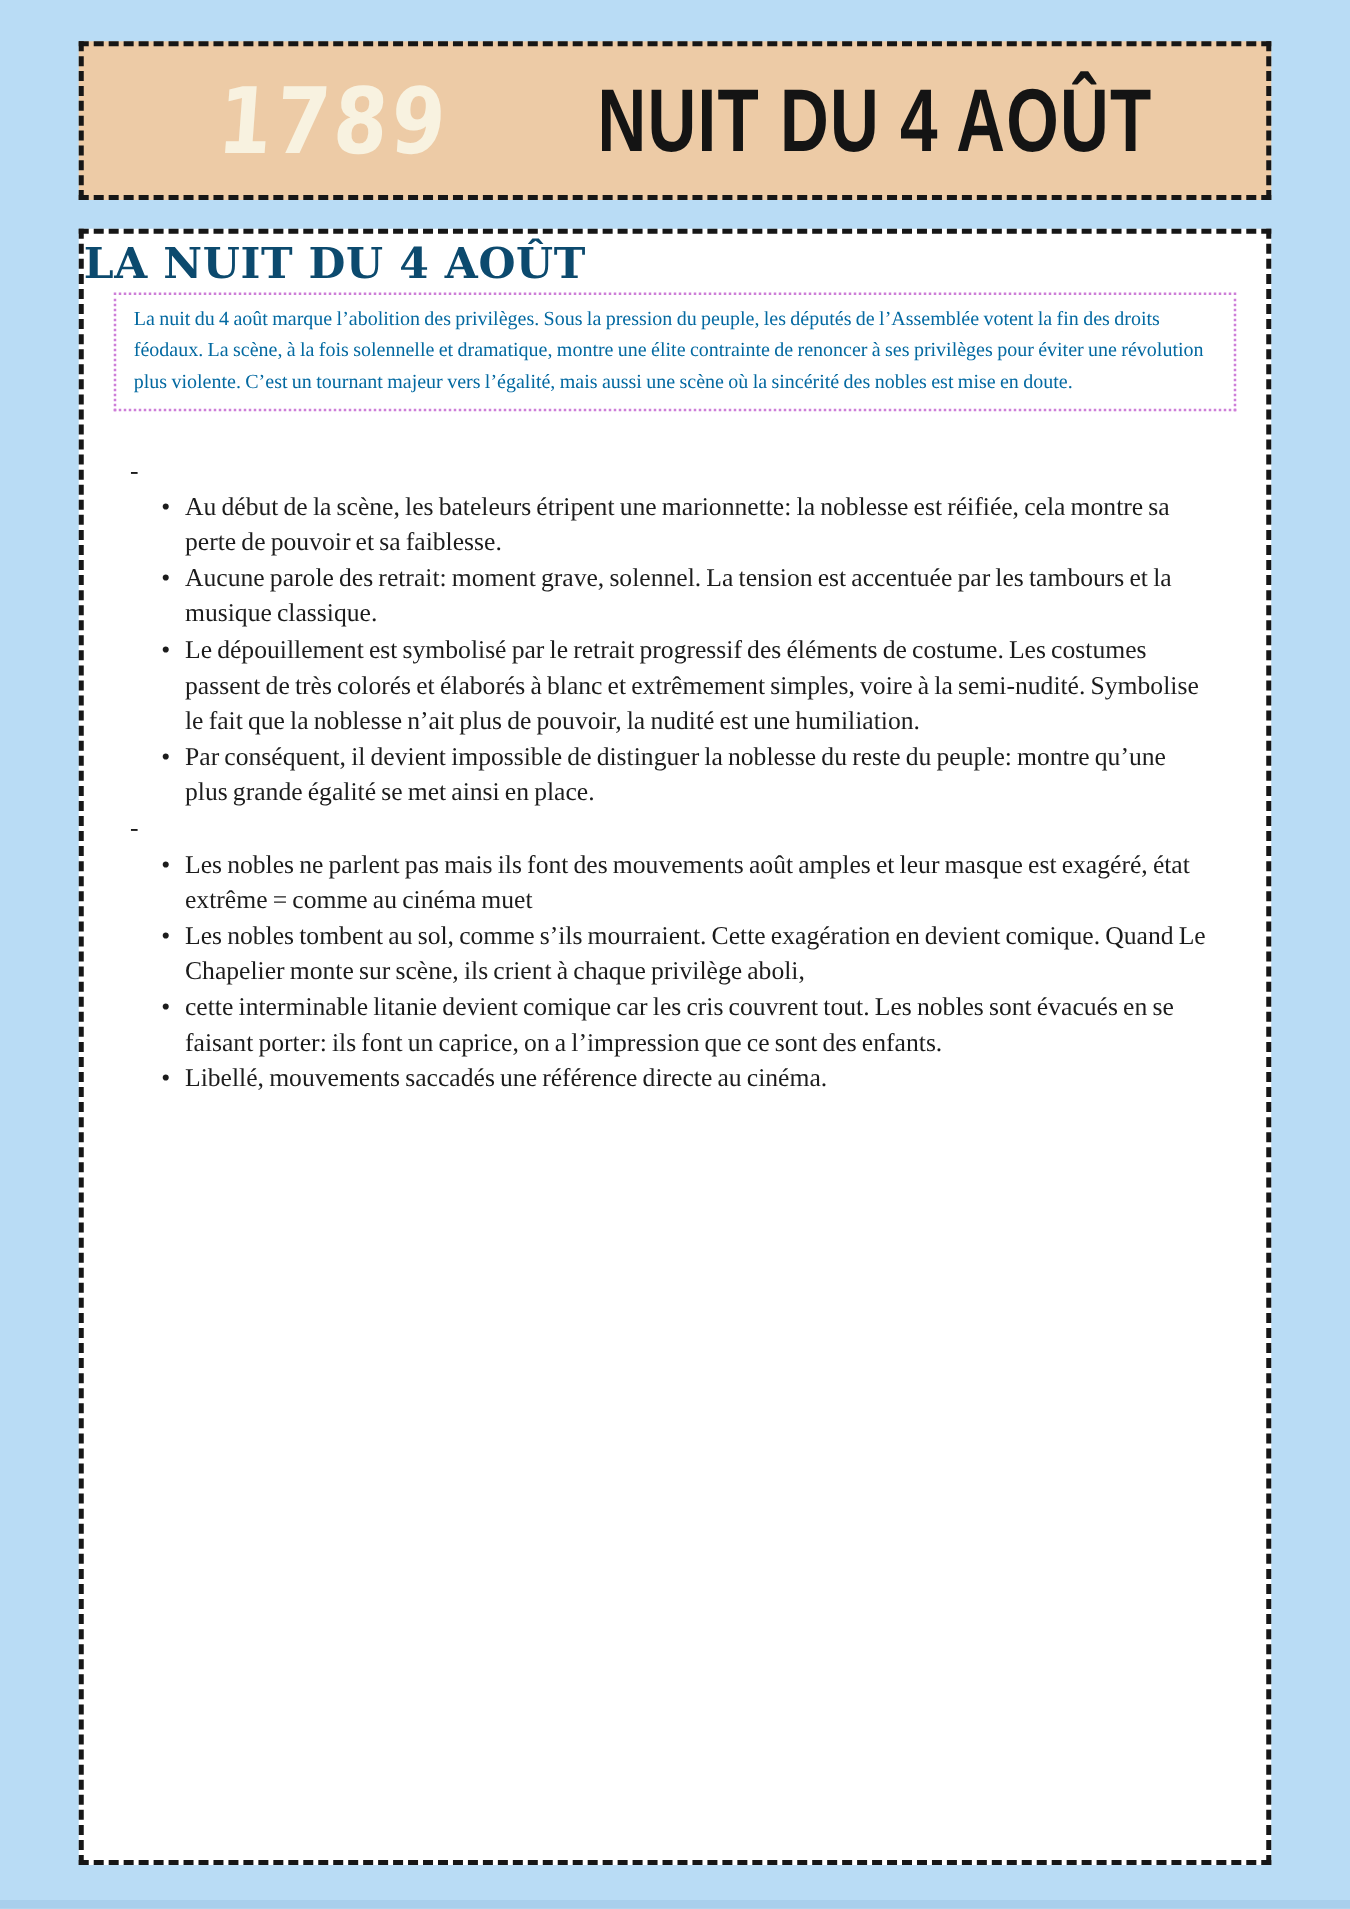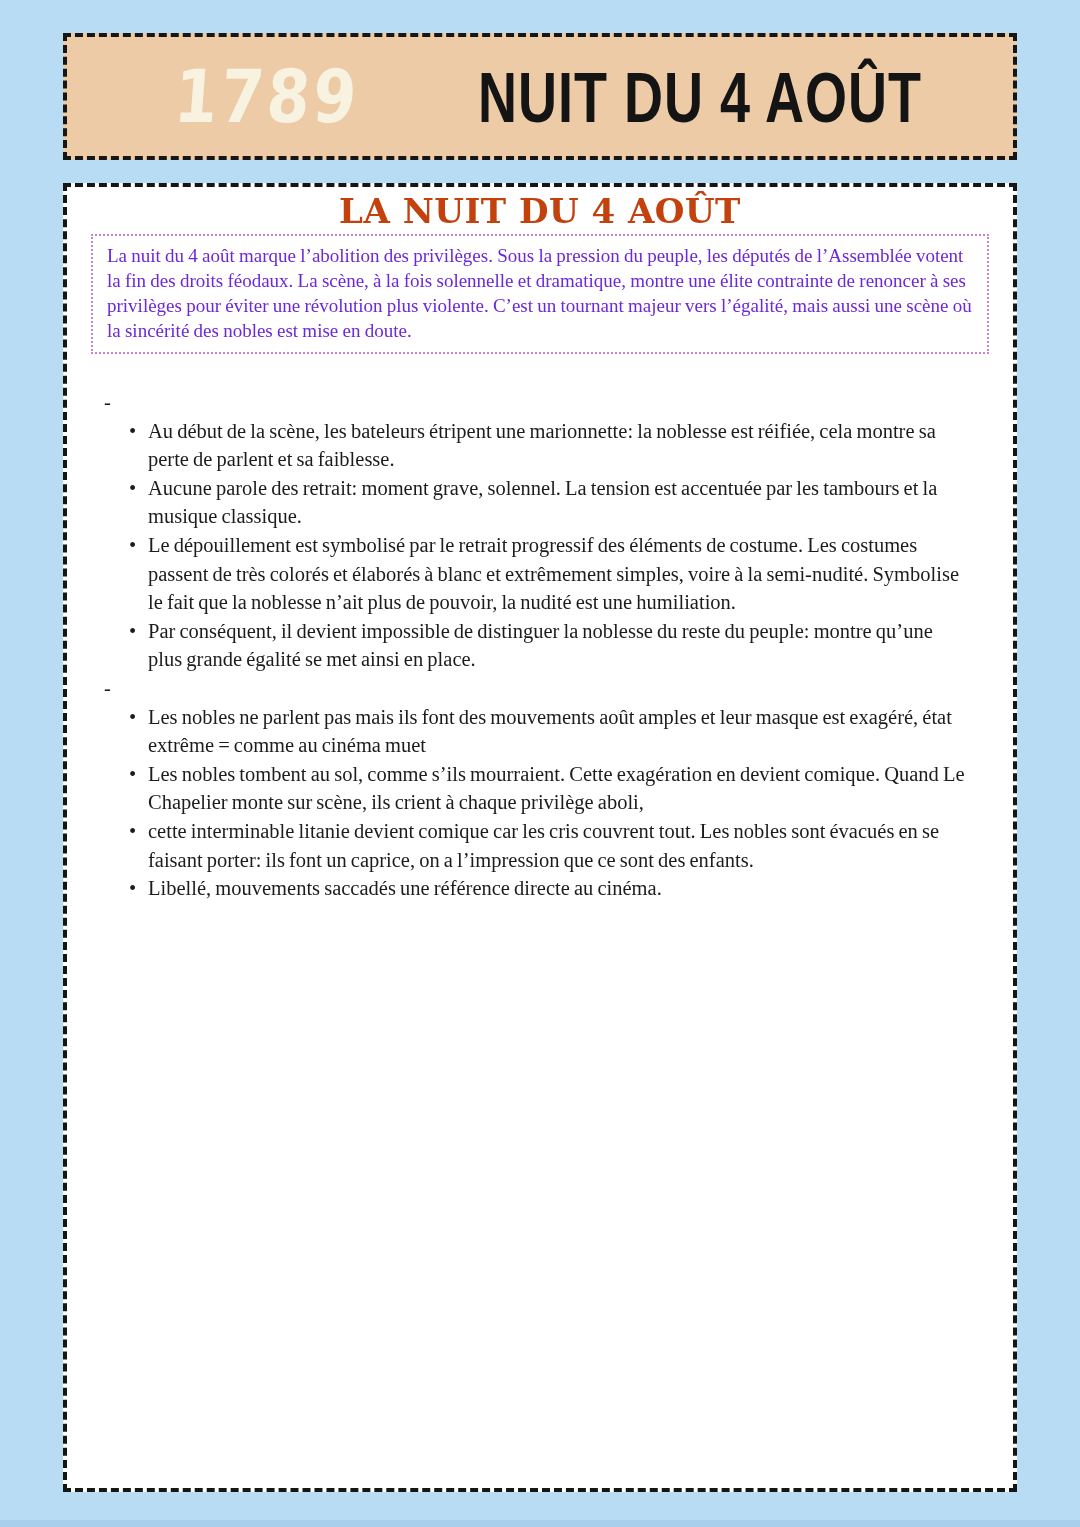--- a/index.html
+++ b/index.html
@@ -46,37 +46,37 @@
   
   .sheet {
     position:absolute; left:63px; top:183px;
     width:954px; height:1309px;
     box-sizing:border-box;
     background:#ffffff;
     border:4px dashed #161616;
   }
   .sheet-title {
     margin:4px 0 0 0;
-    text-align:center;
+    text-align:left;
     font-family:"DejaVu Serif", serif;
     font-weight:bold;
     font-size:34px;
     line-height:40px;
     letter-spacing:0.5px;
-    color:#c2410c;
+    color:#0c4a6e;
   }
 
   .intro-box {
     margin:3px 24px 0 24px;
     border:2px dotted #cd7ed8;
     padding:7px 14px 9px 14px;
-    font-size:19px;
+    font-size:16px;
     line-height:25px;
     word-spacing:-0.5px;
-    color:#6d28d9;
+    color:#0369a1;
   }
 
   
   .content {
     margin:34px 46px 0 37px;
     font-size:20.5px;
     line-height:28.6px;
     word-spacing:-1px;
     color:#1c1c1c;
   }
@@ -108,21 +108,21 @@
     <span>La nuit du 4 août marque l’abolition des privilèges. Sous la pression du peuple, les députés de l’Assemblée votent la fin des droits féodaux. La scène, à la fois solennelle et dramatique, montre une élite contrainte de renoncer à ses privilèges pour éviter une révolution plus violente. C’est un tournant majeur vers l’égalité, mais aussi une scène où la sincérité des nobles est mise en doute.</span>
   </div>
 
   <div class="content">
 
     <div class="section-title">
       <span class="dash">-</span>
     </div>
     <div class="bullet-row">
       <span class="bullet">•</span>
-      <span class="text">Au début de la scène, les bateleurs étripent une marionnette: la noblesse est réifiée, cela montre sa perte de parlent et sa faiblesse.</span>
+      <span class="text">Au début de la scène, les bateleurs étripent une marionnette: la noblesse est réifiée, cela montre sa perte de pouvoir et sa faiblesse.</span>
     </div>
     <div class="bullet-row">
       <span class="bullet">•</span>
       <span class="text">Aucune parole des retrait: moment grave, solennel. La tension est accentuée par les tambours et la musique classique.</span>
     </div>
     <div class="bullet-row">
       <span class="bullet">•</span>
       <span class="text">Le dépouillement est symbolisé par le retrait progressif des éléments de costume. Les costumes passent de très colorés et élaborés à blanc et extrêmement simples, voire à la semi-nudité. Symbolise le fait que la noblesse n’ait plus de pouvoir, la nudité est une humiliation.</span>
     </div>
     <div class="bullet-row">

